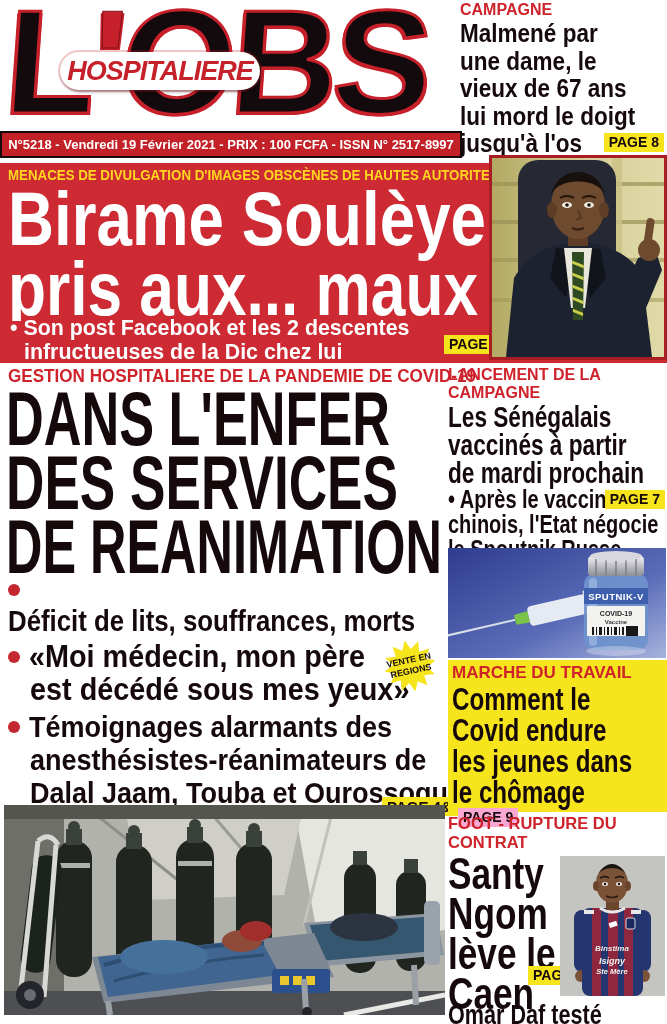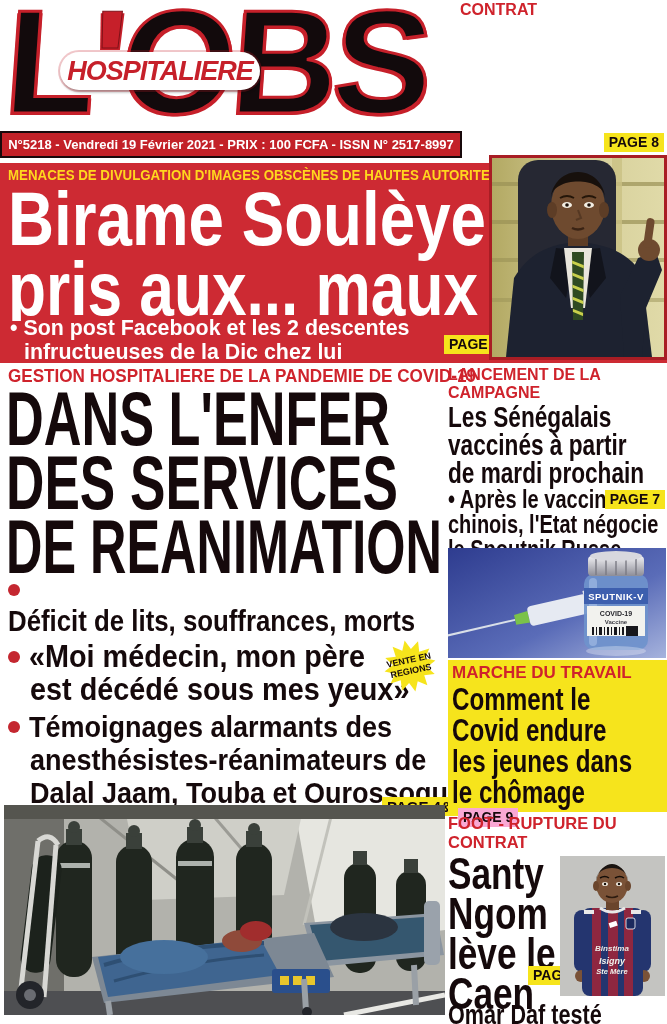--- a/index.html
+++ b/index.html
@@ -70,21 +70,28 @@
     <div class="logo-text"><span>L</span><span class="logo-apos">'</span><span>OBS</span></div>
     <div class="obs-pill">
       <span>HOSPITALIERE</span>
     </div>
   </div>
   <div class="abs date-strip">
     <span>N°5218 - Vendredi 19 Février 2021 - PRIX : 100 FCFA - ISSN N° 2517-8997</span>
   </div>
 
   <div class="abs" style="left:460px; top:1px; width:207px; height:160px;">
-    <div class="kicker" style="font-size:16px;">CONTRAT</div>
+    <div class="kicker" style="font-size:16px;">CAMPAGNE</div>
+    <div style="margin-top:1px;">
+      <span class="sqz bag-line" style="transform:scaleX(.85);">Malmené par</span><br>
+      <span class="sqz bag-line" style="transform:scaleX(.85);">une dame, le</span><br>
+      <span class="sqz bag-line" style="transform:scaleX(.85);">vieux de 67 ans</span><br>
+      <span class="sqz bag-line" style="transform:scaleX(.85);">lui mord le doigt</span><br>
+      <span class="sqz bag-line" style="transform:scaleX(.85);">jusqu'à l'os</span>
+    </div>
     <span class="badge abs" style="right:3px; top:132px;">PAGE 8</span>
   </div>
 
   <div class="abs red-box">
     <div class="abs" style="left:8px; top:3px;">
       <span class="sqz yellow-kicker" style="transform:scaleX(.95);">MENACES DE DIVULGATION D'IMAGES OBSCÈNES DE HAUTES AUTORITES DE L'ETAT</span>
     </div>
     <svg class="abs" style="left:6px; top:18px;" width="500" height="140" viewBox="0 0 500 140">
       <text x="2" y="64" font-size="76" fill="#ffffff" textLength="478" lengthAdjust="spacingAndGlyphs">Birame Soulèye</text>
       <text x="2" y="134" font-size="76" fill="#ffffff" textLength="470" lengthAdjust="spacingAndGlyphs">pris aux... maux</text>

